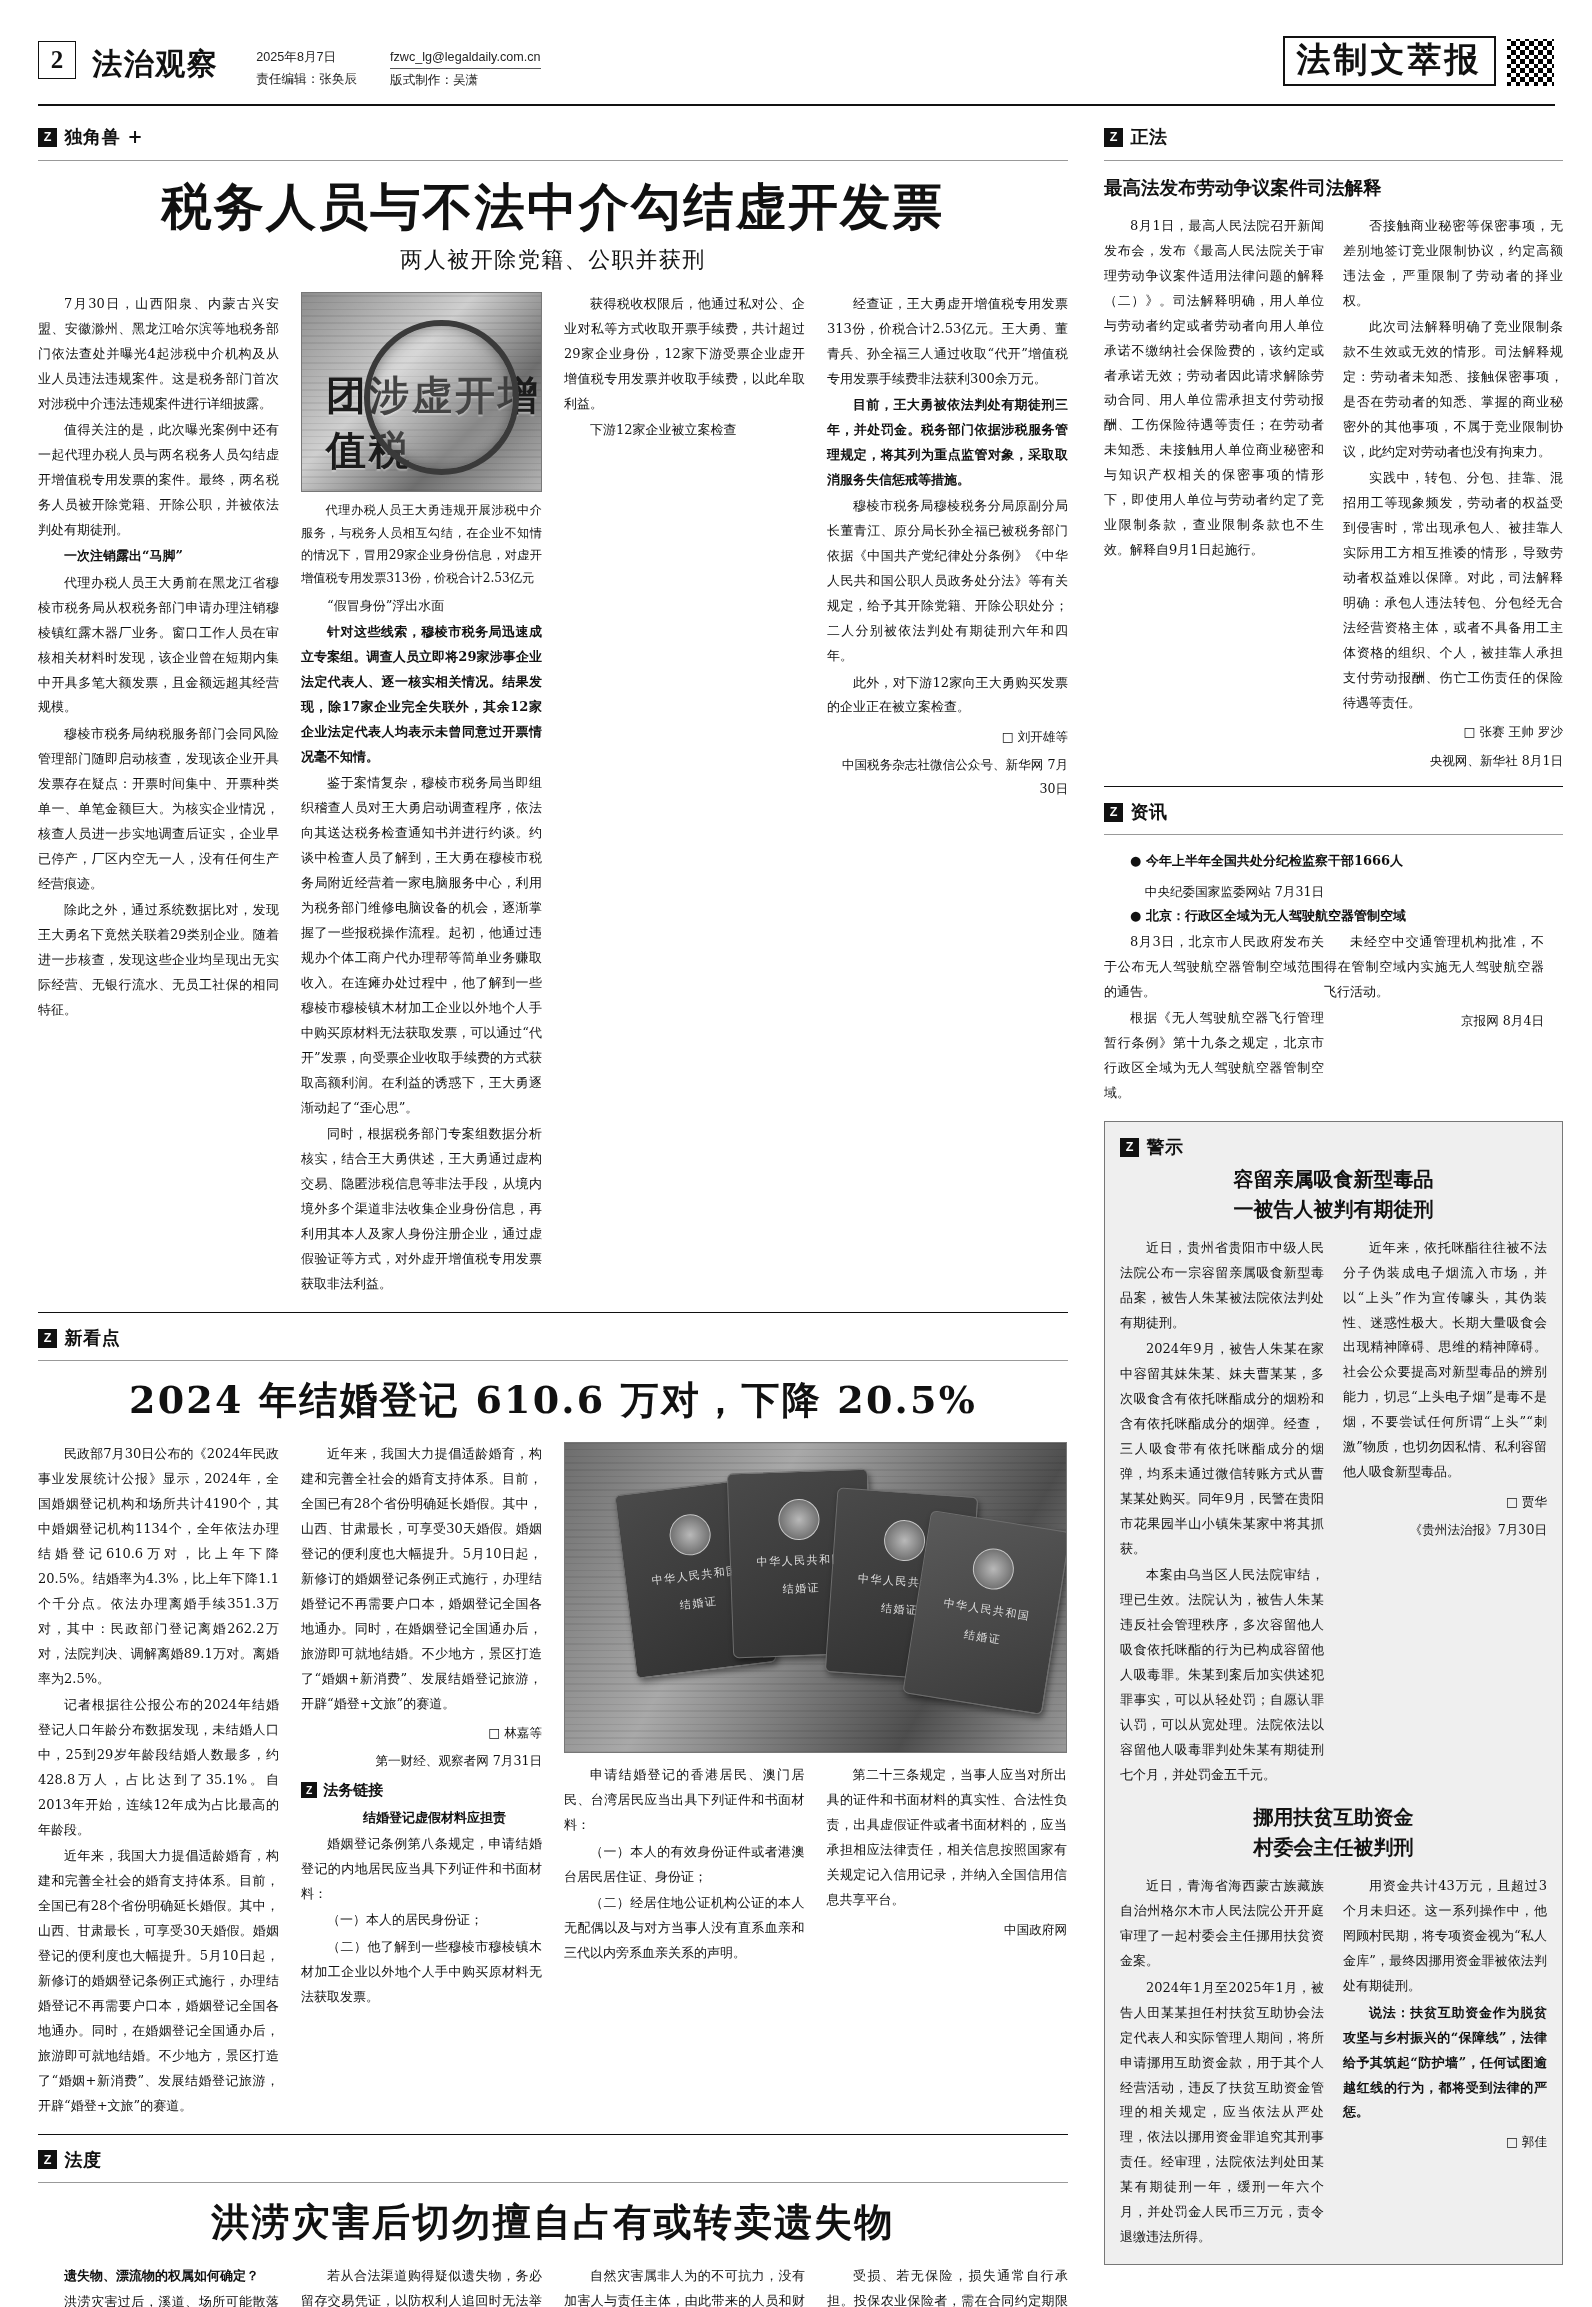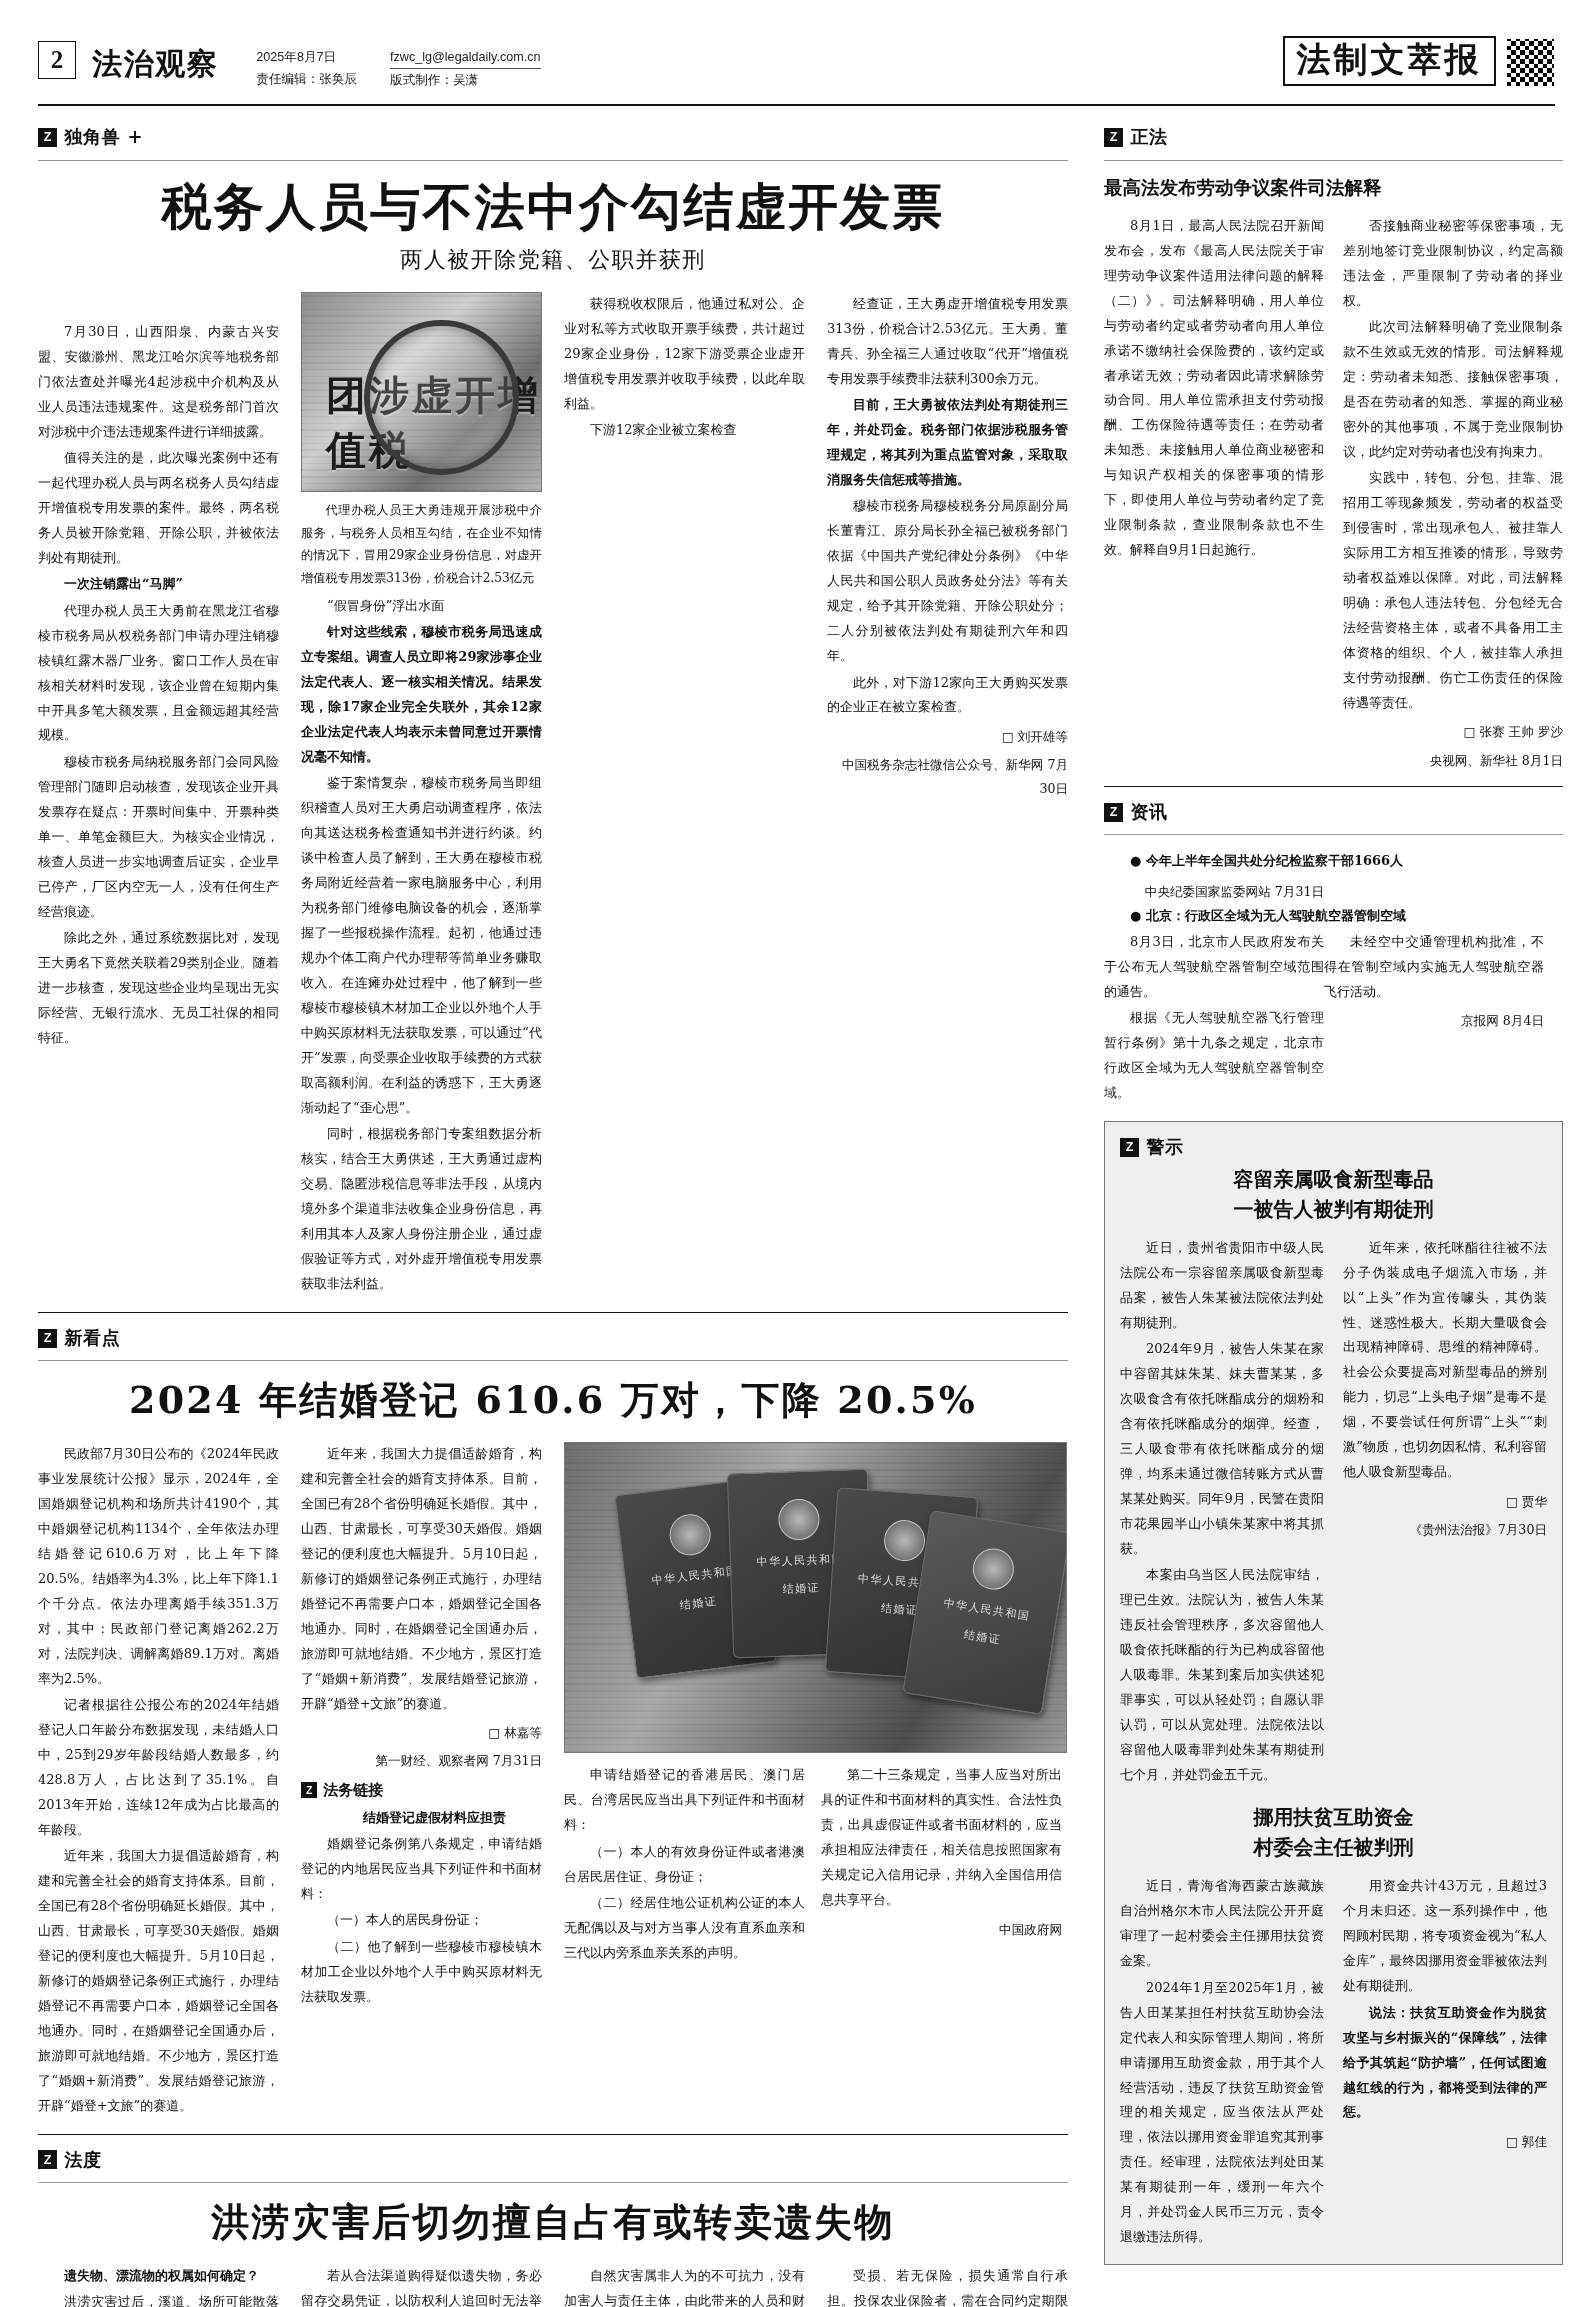--- a/index.html
+++ b/index.html
@@ -283,21 +283,21 @@
       <div class="sec-tag">
         <span class="zmark">Z</span>
         <span class="lbl">独角兽 +</span>
       </div>
       <hr class="hr-thin">
 
       <h1 class="headline">税务人员与不法中介勾结虚开发票</h1>
       <div class="subhead">两人被开除党籍、公职并获刑</div>
 
       <div style="display:flex; gap:22px;">
-        <div style="width:241px;margin-top:28px;">
+        <div style="width:241px;">
           <p class="t">7月30日，山西阳泉、内蒙古兴安盟、安徽滁州、黑龙江哈尔滨等地税务部门依法查处并曝光4起涉税中介机构及从业人员违法违规案件。这是税务部门首次对涉税中介违法违规案件进行详细披露。</p>
           <p class="t">值得关注的是，此次曝光案例中还有一起代理办税人员与两名税务人员勾结虚开增值税专用发票的案件。最终，两名税务人员被开除党籍、开除公职，并被依法判处有期徒刑。</p>
           <p class="t center-sub">一次注销露出“马脚”</p>
           <p class="t">代理办税人员王大勇前在黑龙江省穆棱市税务局从权税务部门申请办理注销穆棱镇红露木器厂业务。窗口工作人员在审核相关材料时发现，该企业曾在短期内集中开具多笔大额发票，且金额远超其经营规模。</p>
           <p class="t">穆棱市税务局纳税服务部门会同风险管理部门随即启动核查，发现该企业开具发票存在疑点：开票时间集中、开票种类单一、单笔金额巨大。为核实企业情况，核查人员进一步实地调查后证实，企业早已停产，厂区内空无一人，没有任何生产经营痕迹。</p>
           <p class="t">除此之外，通过系统数据比对，发现王大勇名下竟然关联着29类别企业。随着进一步核查，发现这些企业均呈现出无实际经营、无银行流水、无员工社保的相同特征。</p>
         </div>
 
         <div style="width:241px;">
           <div class="photo tax">
@@ -363,21 +363,21 @@
           </div>
         </div>
         <div style="width:503px;">
           <div class="photo marriage">
             <div class="lines"></div>
             <div class="mpass p1"><div class="emblem"></div>中华人民共和国<br><br>结婚证</div>
             <div class="mpass p2"><div class="emblem"></div>中华人民共和国<br><br>结婚证</div>
             <div class="mpass p3"><div class="emblem"></div>中华人民共和国<br><br>结婚证</div>
             <div class="mpass p4"><div class="emblem"></div>中华人民共和国<br><br>结婚证</div>
           </div>
-          <div style="display:flex; gap:16px; margin-top:10.4px;">
+          <div style="display:flex; gap:22px; margin-top:10.4px;">
             <div style="width:241px;">
               <p class="t">申请结婚登记的香港居民、澳门居民、台湾居民应当出具下列证件和书面材料：</p>
               <p class="t">（一）本人的有效身份证件或者港澳台居民居住证、身份证；</p>
               <p class="t">（二）经居住地公证机构公证的本人无配偶以及与对方当事人没有直系血亲和三代以内旁系血亲关系的声明。</p>
             </div>
             <div style="width:241px;">
               <p class="t">第二十三条规定，当事人应当对所出具的证件和书面材料的真实性、合法性负责，出具虚假证件或者书面材料的，应当承担相应法律责任，相关信息按照国家有关规定记入信用记录，并纳入全国信用信息共享平台。</p>
               <p class="t"></p>
               <p class="byline">中国政府网</p>
             </div>

